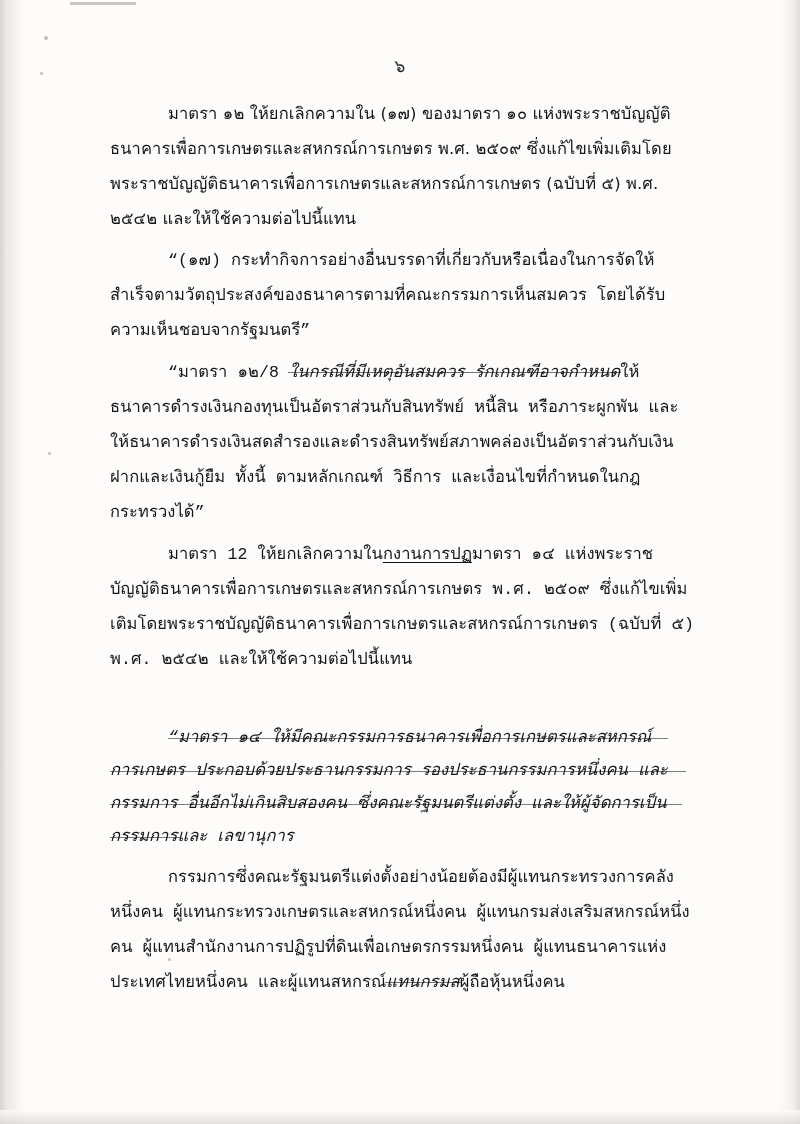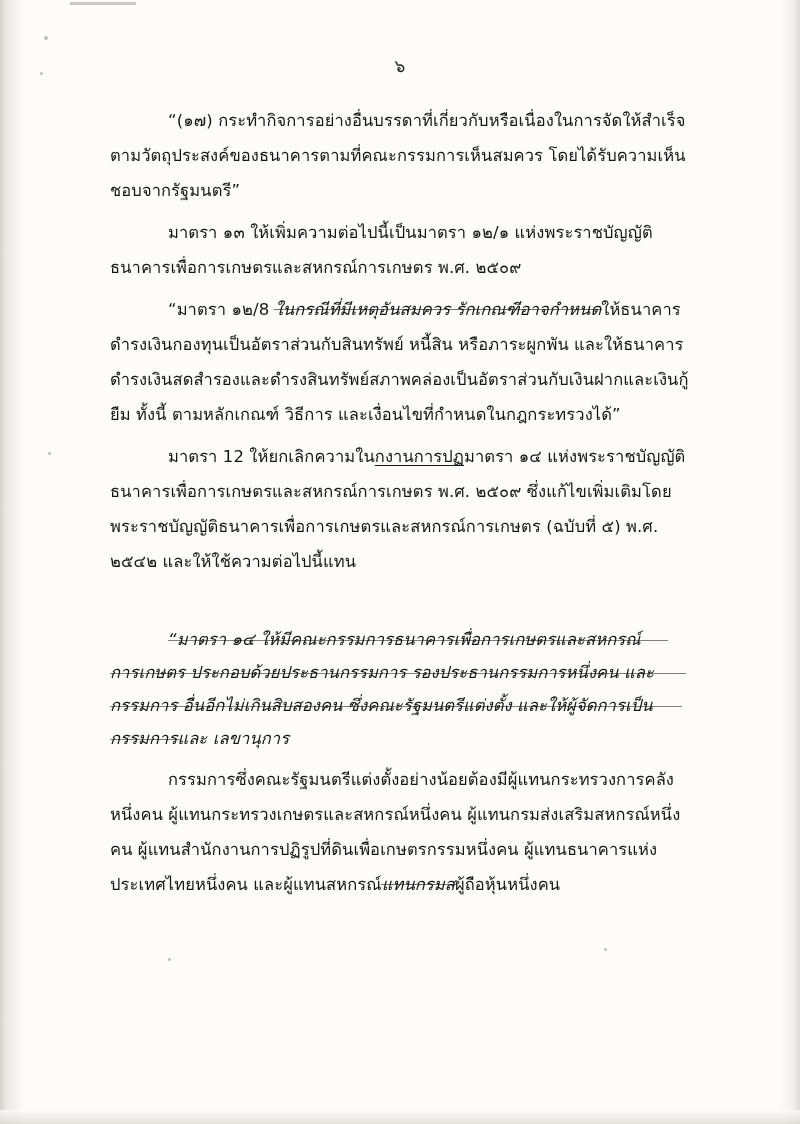--- a/index.html
+++ b/index.html
@@ -73,20 +73,21 @@
     font-size: 16.5px;
     line-height: 35px;
     text-align: left;
     letter-spacing: 0.1px;
   }
   .indent {
     text-indent: 58px;
   }
   .para-gap {
     margin-top: 7px;
+    font-family: Liberation Mono, monospace;
   }
   .u {
     text-decoration: underline;
     text-underline-offset: 3px;
   }
   
   .over {
     position: relative;
     font-style: italic;
   }
@@ -131,24 +132,24 @@
   <div class="speck" style="left:44px;top:36px;width:4px;height:4px;"></div>
   <div class="speck" style="left:40px;top:72px;width:3px;height:3px;"></div>
   <div class="speck" style="left:48px;top:452px;width:3px;height:3px;"></div>
   <div class="speck" style="left:168px;top:958px;width:3px;height:3px;"></div>
   <div class="speck" style="left:604px;top:948px;width:3px;height:3px;"></div>
 
   <div class="page-number">๖</div>
 
   <div class="body">
 
+    <p class="indent">มาตรา ๑๒  ให้ยกเลิกความใน (๑๗) ของมาตรา ๑๐ แห่งพระราชบัญญัติธนาคารเพื่อการเกษตรและสหกรณ์การเกษตร พ.ศ. ๒๕๐๙ ซึ่งแก้ไขเพิ่มเติมโดยพระราชบัญญัติธนาคารเพื่อการเกษตรและสหกรณ์การเกษตร (ฉบับที่ ๕)  พ.ศ. ๒๕๔๒ และให้ใช้ความต่อไปนี้แทน</p>
 
     <p class="indent para-gap">“(๑๗) กระทำกิจการอย่างอื่นบรรดาที่เกี่ยวกับหรือเนื่องในการจัดให้สำเร็จตามวัตถุประสงค์ของธนาคารตามที่คณะกรรมการเห็นสมควร โดยได้รับความเห็นชอบจากรัฐมนตรี”</p>
 
-    <p class="indent para-gap">มาตรา ๑๓  ให้เพิ่มความต่อไปนี้เป็นมาตรา ๑๒/๑ แห่งพระราชบัญญัติธนาคารเพื่อการเกษตรและสหกรณ์การเกษตร พ.ศ. ๒๕๐๙</p>
 
     <p class="indent para-gap"><span>“มาตรา ๑๒/8 </span><span class="over">ในกรณีที่มีเหตุอันสมควร รักเกณฑีอาจกำหนด</span><span>ให้ธนาคารดำรงเงินกองทุนเป็นอัตราส่วนกับสินทรัพย์ หนี้สิน หรือภาระผูกพัน และให้ธนาคารดำรงเงินสดสำรองและดำรงสินทรัพย์สภาพคล่องเป็นอัตราส่วนกับเงินฝากและเงินกู้ยืม ทั้งนี้ ตามหลักเกณฑ์ วิธีการ และเงื่อนไขที่กำหนดในกฎกระทรวงได้”</span></p>
 
     <p class="indent para-gap"><span>มาตรา 12  ให้ยกเลิกความใน</span><span class="u">กงานการปฏ</span><span>มาตรา ๑๔ แห่งพระราชบัญญัติธนาคารเพื่อการเกษตรและสหกรณ์การเกษตร พ.ศ. ๒๕๐๙ ซึ่งแก้ไขเพิ่มเติมโดยพระราชบัญญัติธนาคารเพื่อการเกษตรและสหกรณ์การเกษตร (ฉบับที่ ๕)  พ.ศ. ๒๕๔๒ และให้ใช้ความต่อไปนี้แทน</span></p>
 
     <p class="indent para-gap blk-overstrike strike-block">
       <span class="ln">“มาตรา ๑๔  ให้มีคณะกรรมการธนาคารเพื่อการเกษตรและสหกรณ์</span>
       <span class="ln">การเกษตร ประกอบด้วยประธานกรรมการ รองประธานกรรมการหนึ่งคน และกรรมการ</span>
       <span class="ln">อื่นอีกไม่เกินสิบสองคน ซึ่งคณะรัฐมนตรีแต่งตั้ง และให้ผู้จัดการเป็นกรรมการและ</span>
       <span class="ln">เลขานุการ</span>

